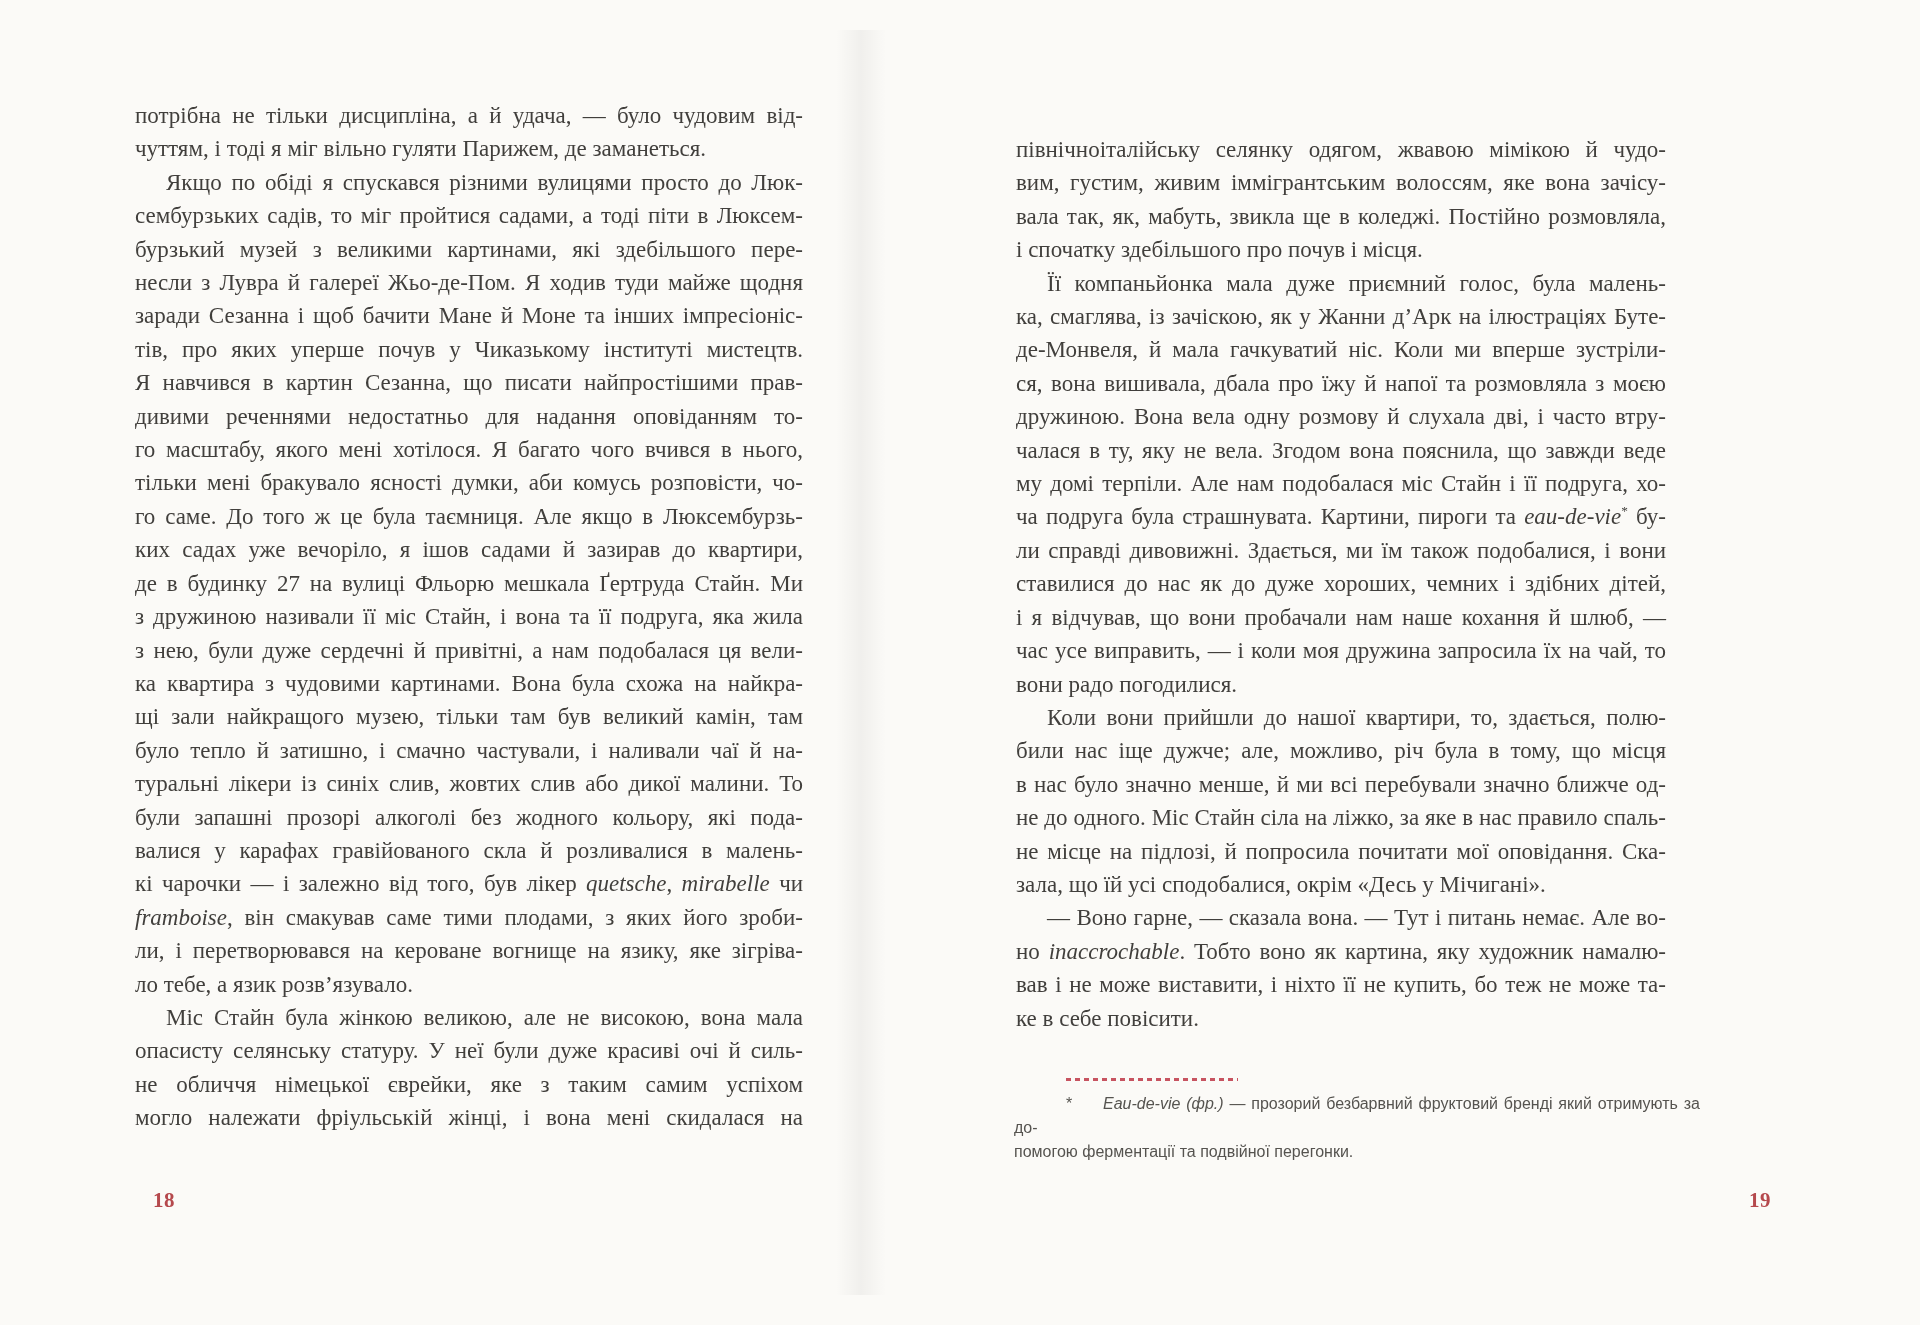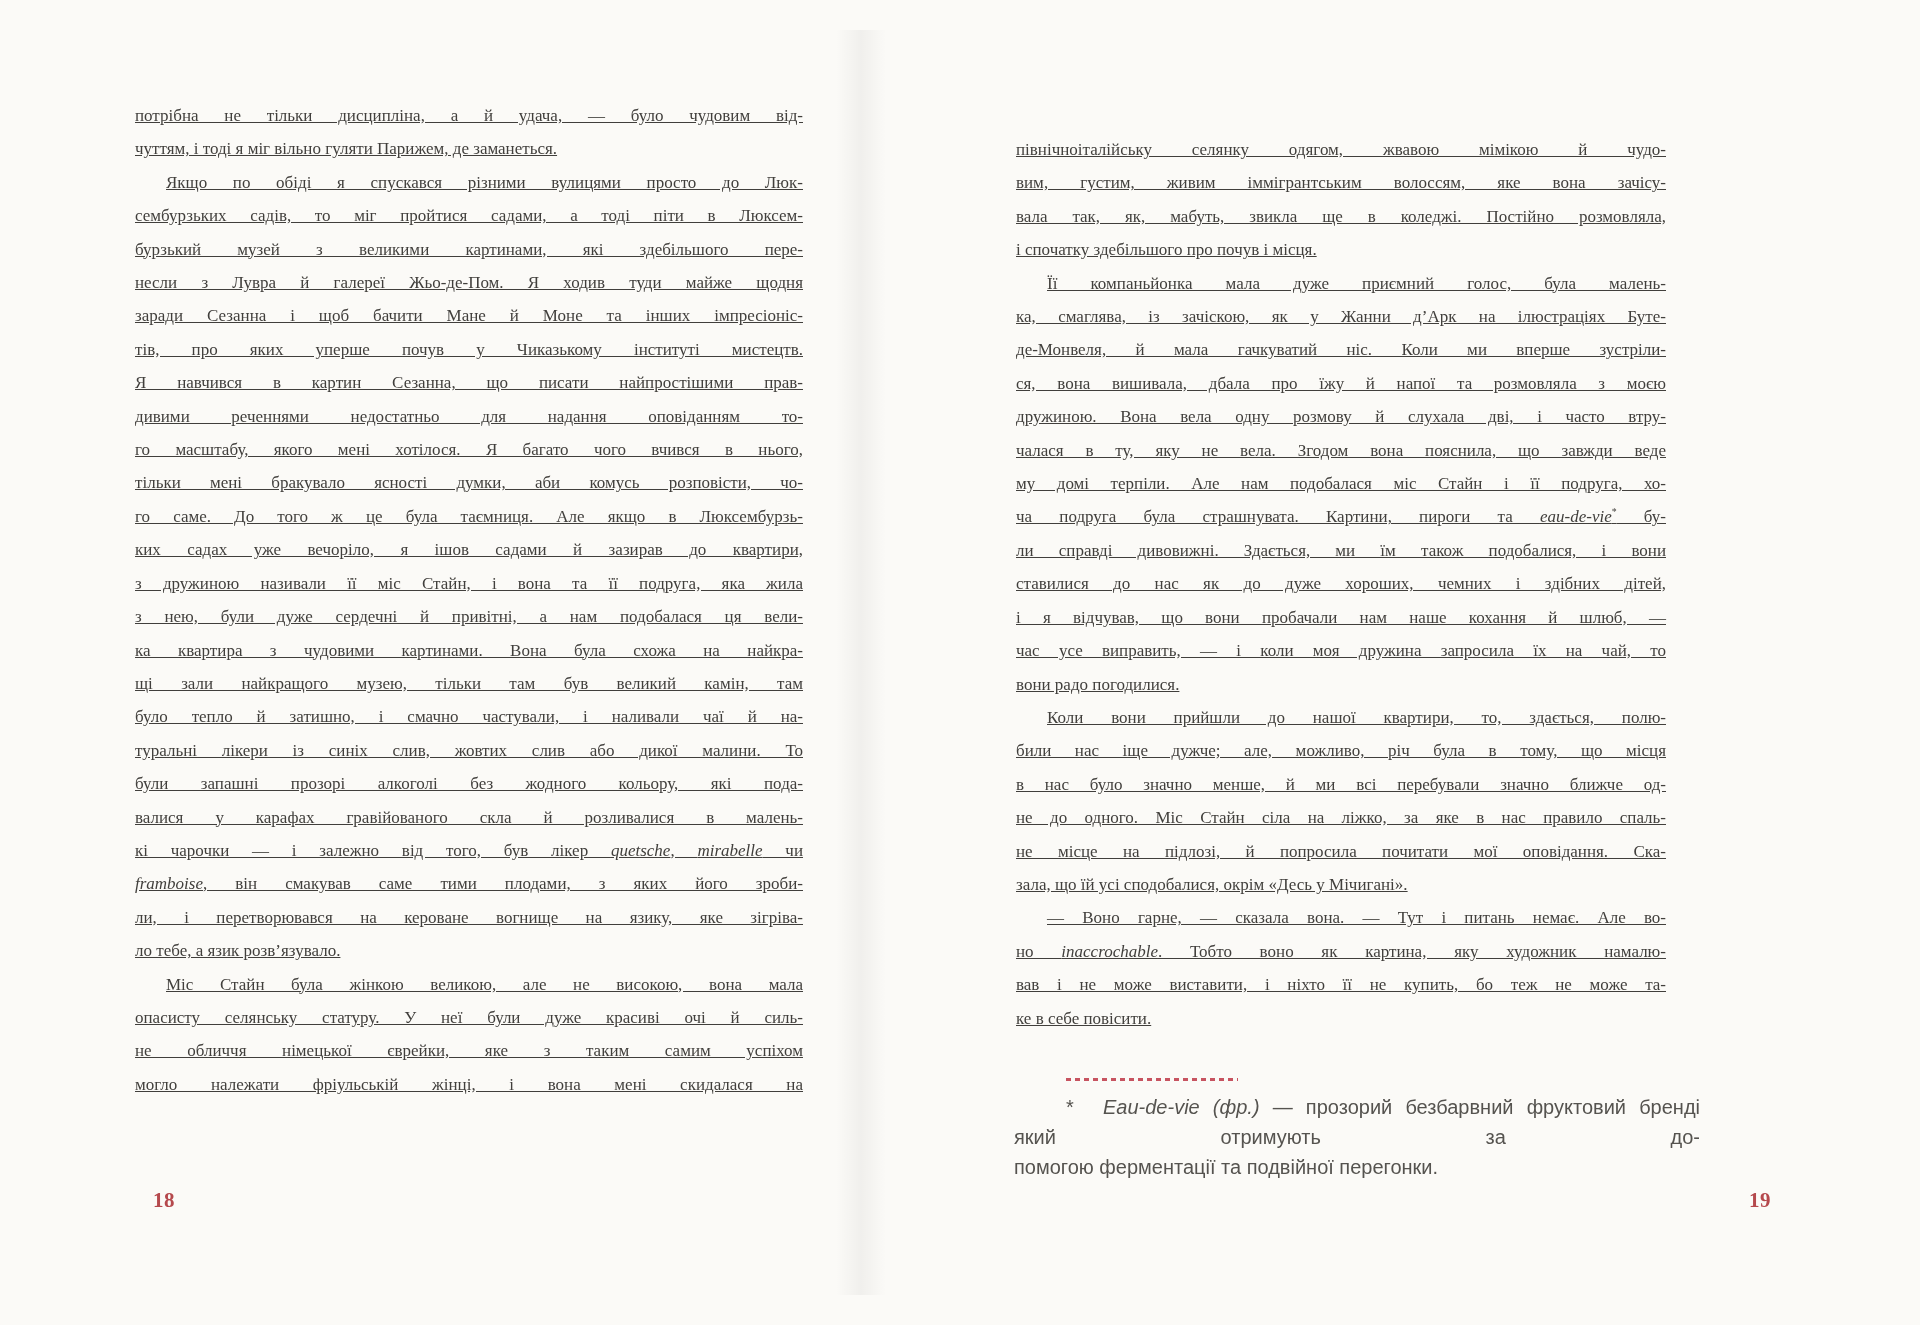--- a/index.html
+++ b/index.html
@@ -1,36 +1,36 @@
 <!DOCTYPE html>
 <html style="--bg: #fbfaf7; --ink: #413f3c; --fn-ink: #55534f; --accent: #b5494d; --rule: #c75360;"><head>
 <meta charset="utf-8">
 <style>
   html,body{margin:0;padding:0;}
   .canvas{
     position:relative;width:1920px;height:1325px;overflow:hidden;
     background:var(--bg,#fbfaf7);
     font-family:"Liberation Serif","DejaVu Serif",serif;
   }
-  .page-text{position:absolute;color:var(--ink,#413f3c);font-size:17px;line-height:33.4px;text-decoration:underline;}
+  .page-text{position:absolute;color:var(--ink,#413f3c);font-size:23px;line-height:33.4px;}
   .page-text.left{left:135px;top:99px;width:668px;}
   .page-text.right{left:1016px;top:133px;width:650px;}
   .line{text-align:justify;text-align-last:justify;}
   .line.end{text-align-last:left;}
   .line.ind{text-indent:31px;}
   .it{font-style:italic;}
   sup{font-size:0.58em;vertical-align:super;line-height:0;}
   .fn-rule{
     position:absolute;left:1066px;top:1078px;width:172px;height:3px;
     background:repeating-linear-gradient(to right,var(--rule,#c75360) 0 5px,transparent 5px 9px);
   }
   .footnote{
     position:absolute;left:1014px;top:1092px;width:686px;
     font-family:"Liberation Sans","DejaVu Sans",sans-serif;
-    font-size:20px;line-height:30px;color:var(--fn-ink,#55534f);
+    font-size:16px;line-height:24px;color:var(--fn-ink,#55534f);
   }
   .fn-marker{display:inline-block;width:37px;margin-left:52px;font-style:normal;}
   .folio{
     position:absolute;font-size:21px;font-weight:bold;
     color:var(--accent,#b5494d);letter-spacing:0.5px;
   }
   .folio-left{left:137px;top:1188px;margin-left:16px;}
   .folio-right{left:1749px;top:1188px;}
   .gutter{
     position:absolute;left:836px;top:30px;width:50px;height:1265px;
@@ -51,20 +51,21 @@
       <div class="line"><span>бурзький музей з великими картинами, які здебільшого пере-</span></div>
       <div class="line"><span>несли з Лувра й галереї Жьо-де-Пом. Я ходив туди майже щодня</span></div>
       <div class="line"><span>заради Сезанна і щоб бачити Мане й Моне та інших імпресіоніс-</span></div>
       <div class="line"><span>тів, про яких уперше почув у Чиказькому інституті мистецтв.</span></div>
       <div class="line"><span>Я навчився в картин Сезанна, що писати найпростішими прав-</span></div>
       <div class="line"><span>дивими реченнями недостатньо для надання оповіданням то-</span></div>
       <div class="line"><span>го масштабу, якого мені хотілося. Я багато чого вчився в нього,</span></div>
       <div class="line"><span>тільки мені бракувало ясності думки, аби комусь розповісти, чо-</span></div>
       <div class="line"><span>го саме. До того ж це була таємниця. Але якщо в Люксембурзь-</span></div>
       <div class="line"><span>ких садах уже вечоріло, я ішов садами й зазирав до квартири,</span></div>
+      <div class="line"><span>де в будинку 27 на вулиці Фльорю мешкала Ґертруда Стайн. Ми</span></div>
       <div class="line"><span>з дружиною називали її міс Стайн, і вона та її подруга, яка жила</span></div>
       <div class="line"><span>з нею, були дуже сердечні й привітні, а нам подобалася ця вели-</span></div>
       <div class="line"><span>ка квартира з чудовими картинами. Вона була схожа на найкра-</span></div>
       <div class="line"><span>щі зали найкращого музею, тільки там був великий камін, там</span></div>
       <div class="line"><span>було тепло й затишно, і смачно частували, і наливали чаї й на-</span></div>
       <div class="line"><span>туральні лікери із синіх слив, жовтих слив або дикої малини. То</span></div>
       <div class="line"><span>були запашні прозорі алкоголі без жодного кольору, які пода-</span></div>
       <div class="line"><span>валися у карафах гравійованого скла й розливалися в малень-</span></div>
       <div class="line"><span>кі чарочки — і залежно від того, був лікер </span><span class="it">quetsche</span><span>, </span><span class="it">mirabelle</span><span> чи</span></div>
       <div class="line"><span class="it">framboise</span><span>, він смакував саме тими плодами, з яких його зроби-</span></div>

